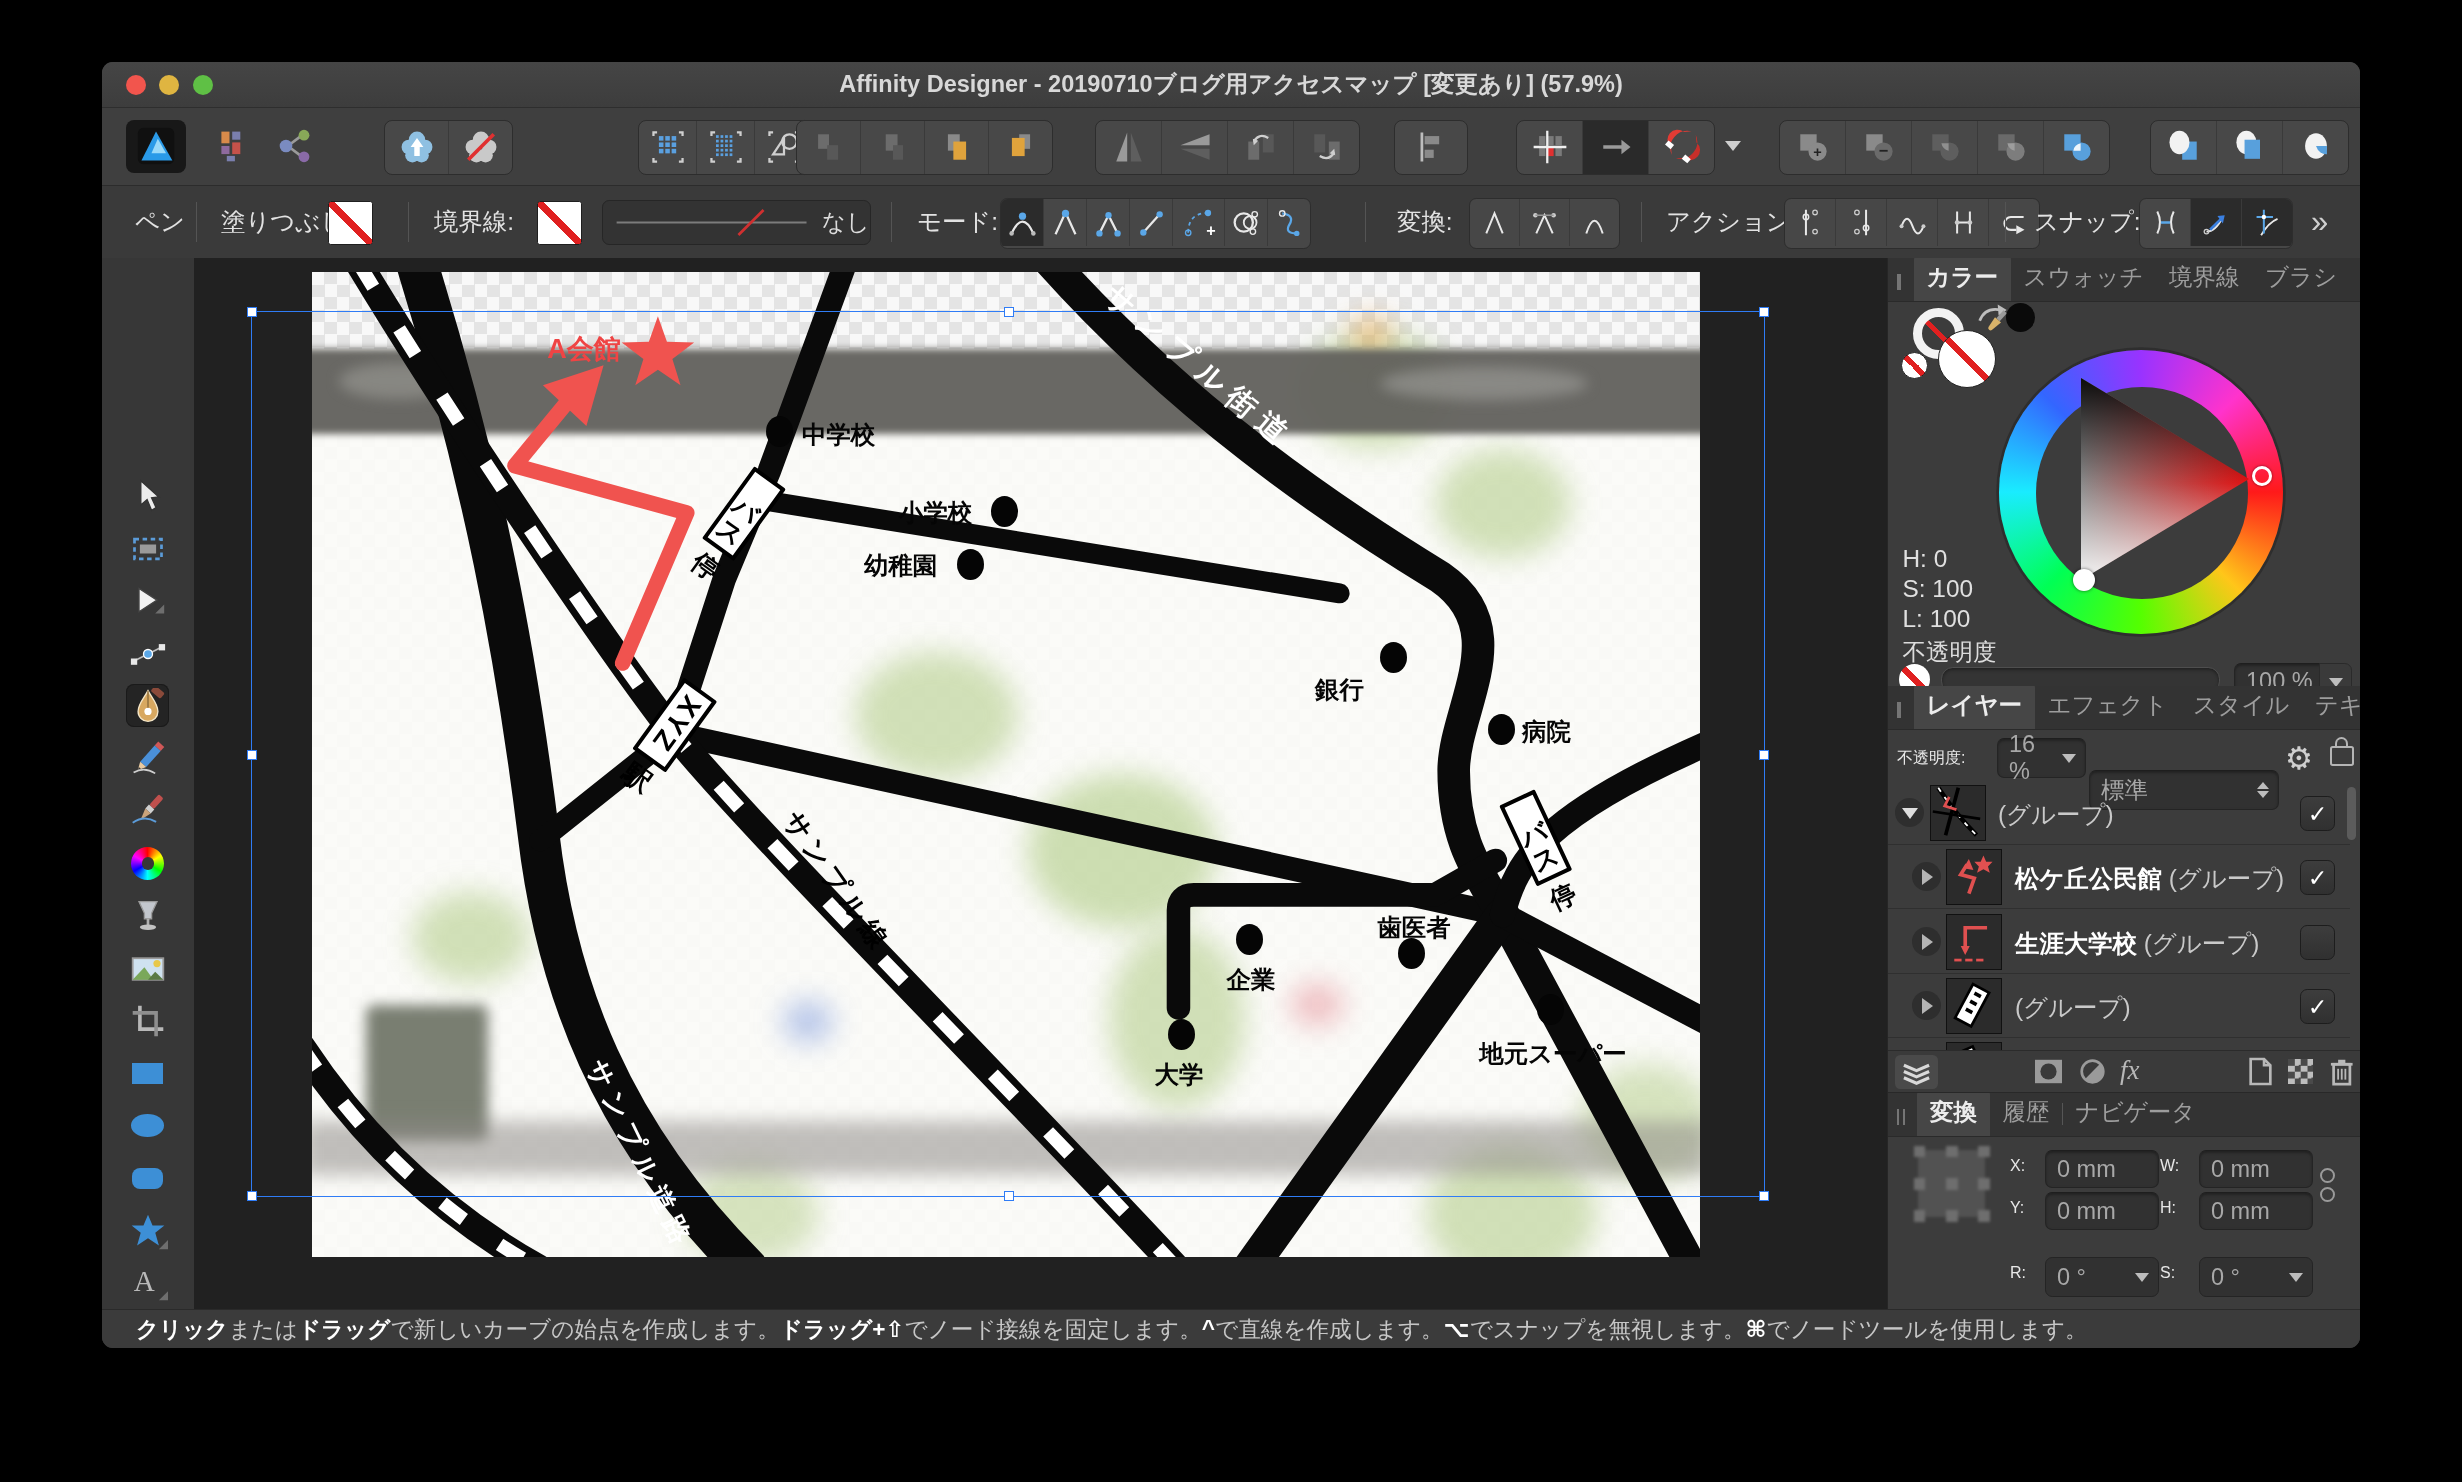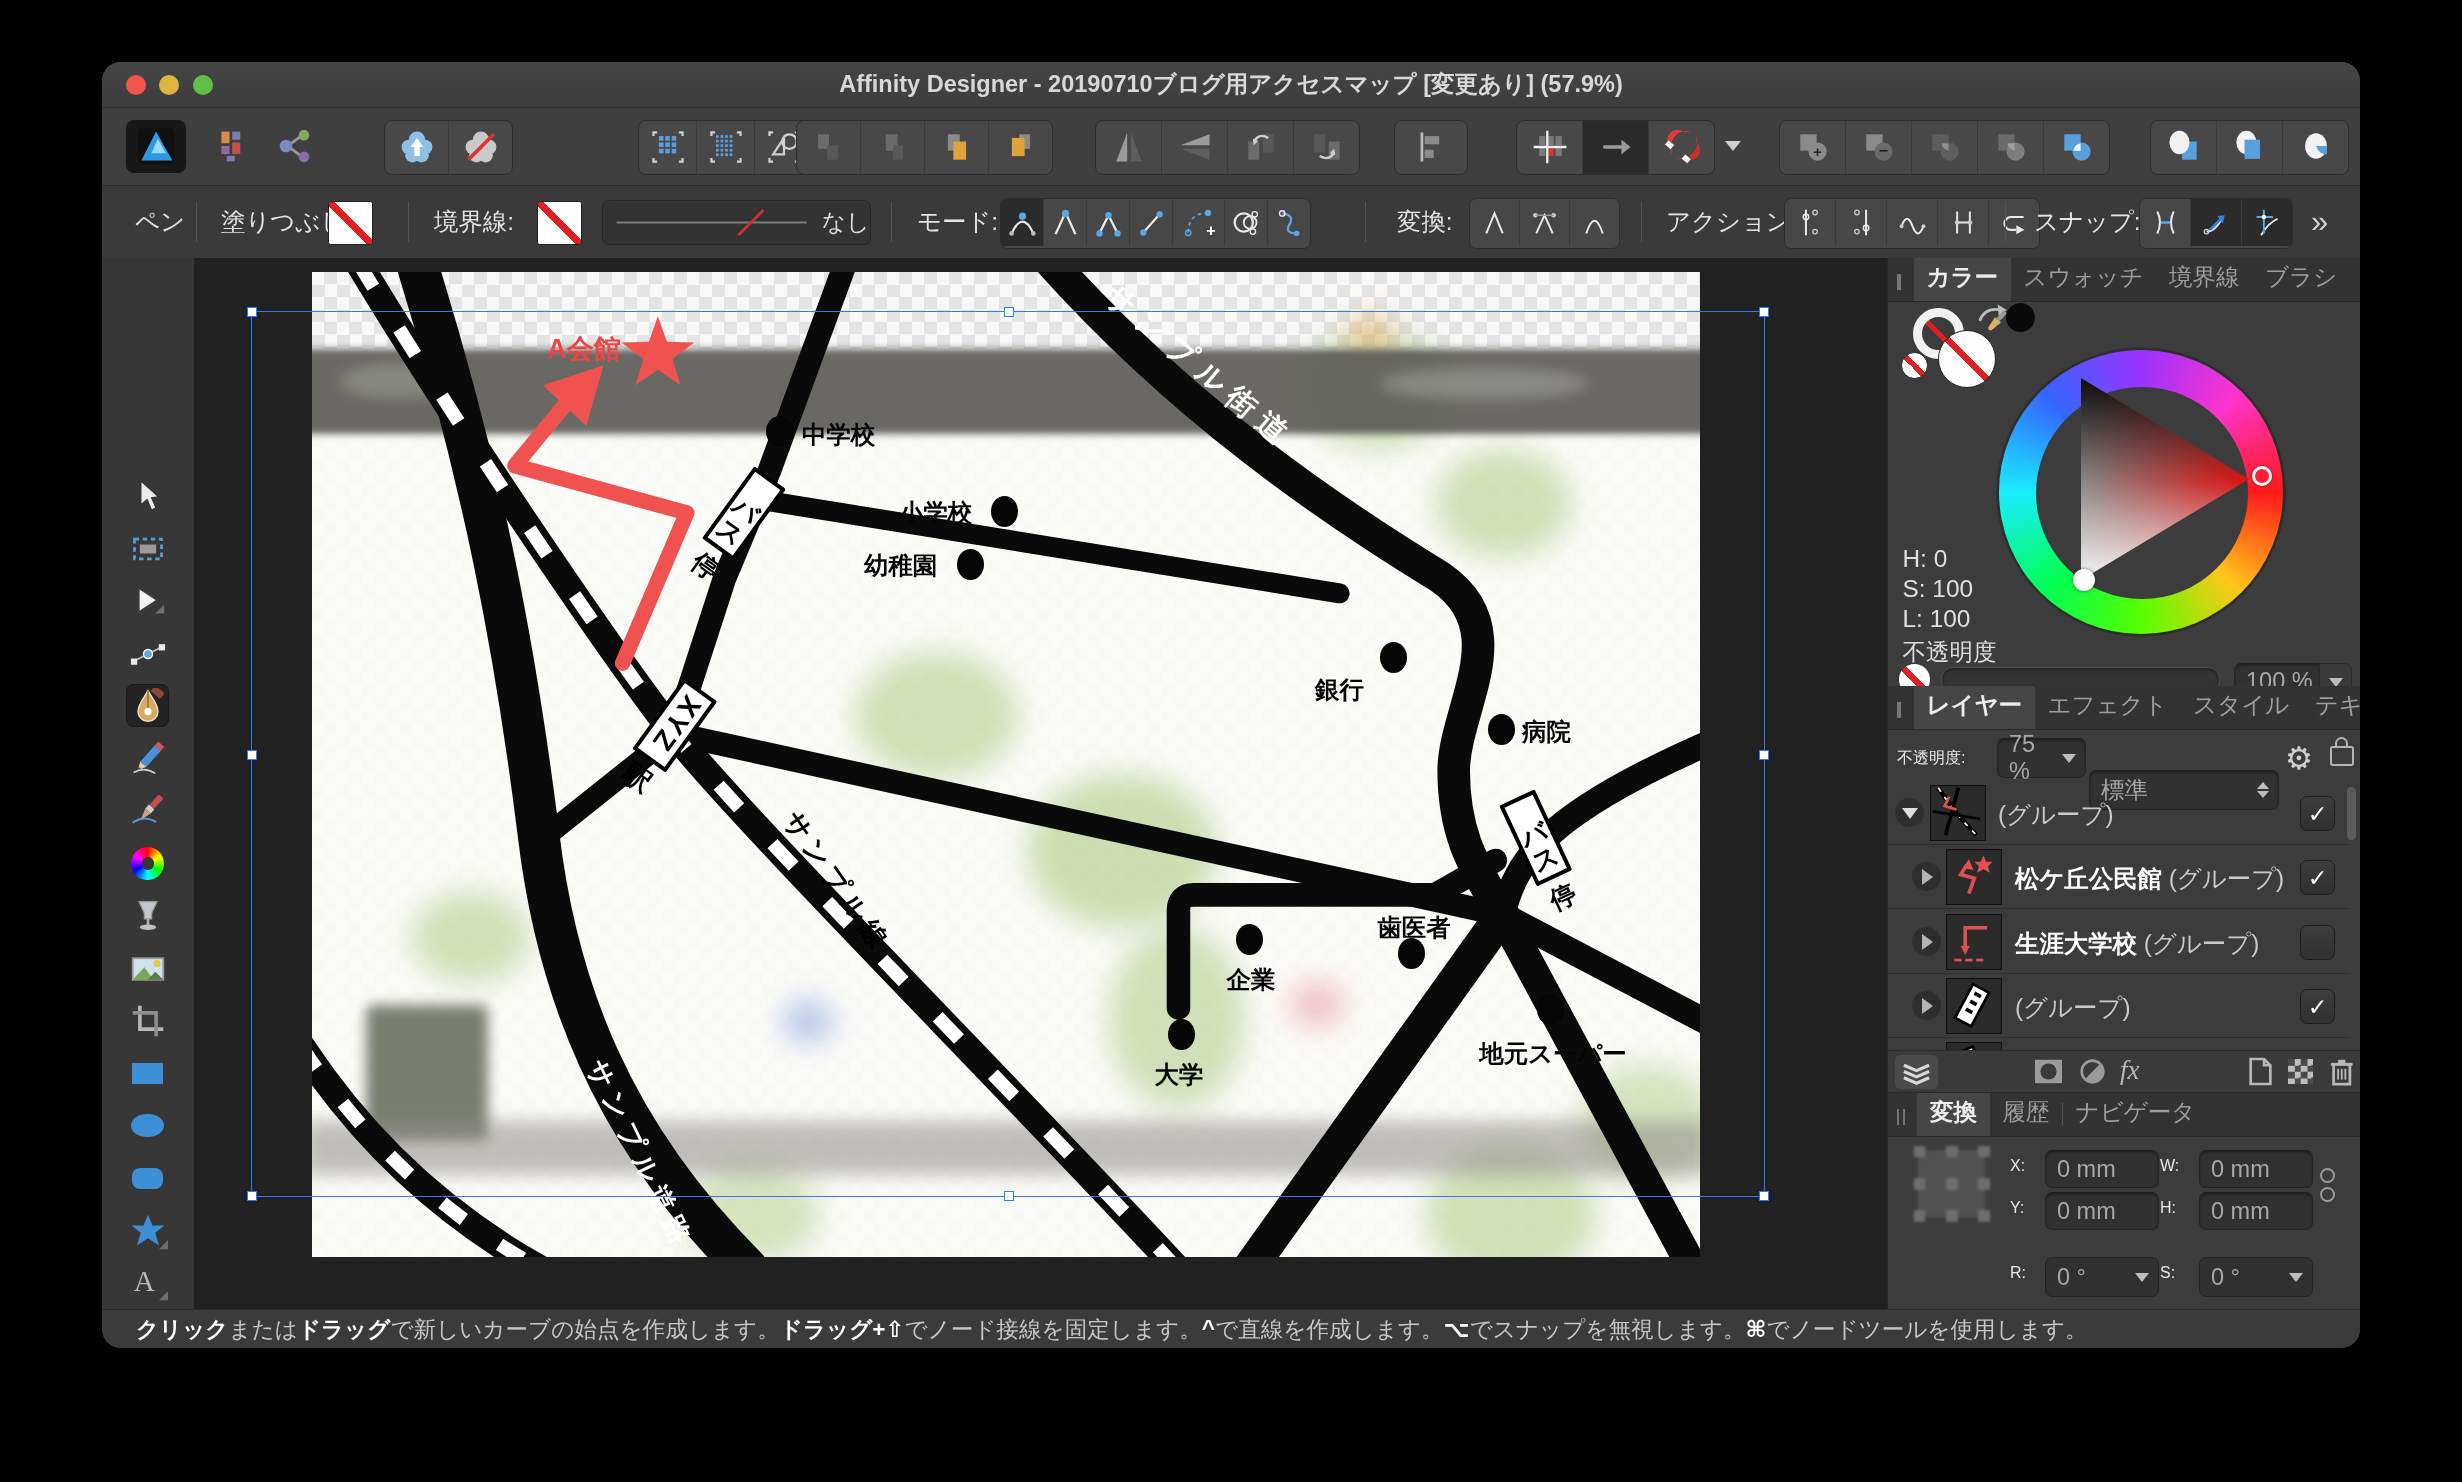--- a/index.html
+++ b/index.html
@@ -1,19 +1,19 @@
 <!DOCTYPE html>
 <html style="font-size:14.5px"><head>
 <meta charset="utf-8">
 <style>
   html,body{margin:0;padding:0;background:#000;}
   #page{position:relative;width:2462px;height:1483px;background:#000;overflow:hidden;
         font-family:"Liberation Sans","DejaVu Sans",sans-serif;-webkit-font-smoothing:antialiased;}
   #win{position:absolute;left:102px;top:62px;width:2258px;height:1286px;background:#3f3f3f;
-       border-radius:19px;overflow:hidden;box-shadow:0 18px 54px rgba(0,0,0,.8);}
+       border-radius:11px;overflow:hidden;box-shadow:0 18px 54px rgba(0,0,0,.8);}
   
   #titlebar{position:absolute;left:0;top:0;width:100%;height:45px;background:linear-gradient(#454545,#3d3d3d);border-bottom:0.9px solid #2e2e2e;}
   .tl{position:absolute;top:12.7px;width:20px;height:20px;border-radius:50%;}
   #title{position:absolute;left:0;right:0;top:0;height:45px;line-height:45px;text-align:center;color:#d8d8d8;font-size:23.5px;font-weight:600;}
   
   #toolbar{position:absolute;left:0;top:46px;width:100%;height:77px;background:#3f3f3f;border-bottom:0.9px solid #2c2c2c;}
   .tgroup{position:absolute;top:11.8px;height:53px;background:#484848;border:0.9px solid #2d2d2d;border-radius:8.1px;display:flex;overflow:hidden;}
   .tbtn{width:63px;height:100%;display:flex;align-items:center;justify-content:center;border-left:0.9px solid #3a3a3a;}
   .tbtn:first-child{border-left:none;}
   .tbtn.dark{background:#2a2a2a;}
@@ -775,21 +775,21 @@
         <div class="tab active">レイヤー</div>
         <div class="tab">エフェクト</div>
             <div class="tabsep"></div>
         <div class="tab">スタイル</div>
             <div class="tabsep"></div>
         <div class="tab">テキスト</div>
 
       </div>
       <div class="flabel" style="left:9px;top:62px;">不透明度:</div>
       <div class="field" style="left:109px;top:52px;width:76px;height:38px;">
-            <span>75 %</span>
+            <span>16 %</span>
             <div class="fcaret"></div>
           </div>
       <div class="field" style="left:201px;top:52px;width:177px;height:38px;margin-top:32px;">
             <span>標準</span>
         <div style="margin-left:auto;margin-right:9px;display:flex;flex-direction:column;gap:2.7px;">
               <div style="width:0;height:0;border-left:6.3px solid transparent;border-right:6.3px solid transparent;border-bottom:7.2px solid #bdbdbd;"></div>
               <div style="width:0;height:0;border-left:6.3px solid transparent;border-right:6.3px solid transparent;border-top:7.2px solid #bdbdbd;"></div>
             </div>
       </div>
       <div style="position:absolute;left:397px;top:54px;color:#cfcfcf;font-size:31px;">⚙</div>

